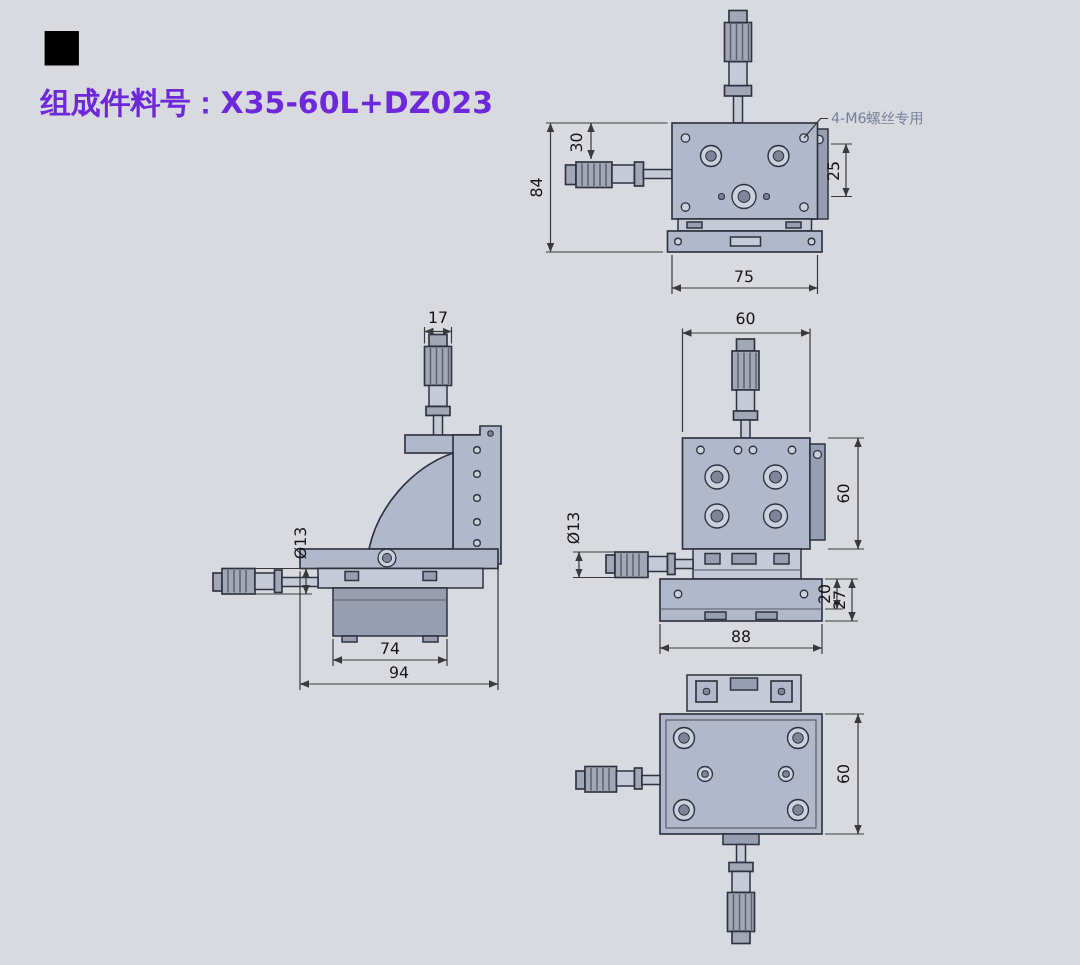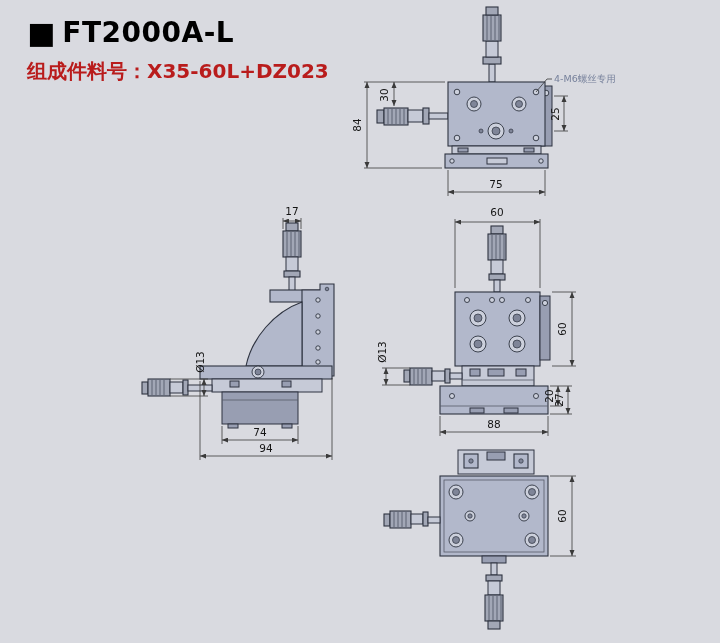--- a/index.html
+++ b/index.html
@@ -3,21 +3,21 @@
 <meta charset="utf-8">
 <style>
   * { margin:0; padding:0; box-sizing:border-box; }
   html,body { width:720px; height:643px; }
   body { background:var(--background,#d9dae0); font-family:"DejaVu Sans",sans-serif; overflow:hidden; }
   .canvas { position:relative; width:720px; height:643px; background:var(--background,#d9dae0); }
   .header { position:absolute; top:16px; left:27px; z-index:2; }
   .title-row { display:flex; align-items:center; gap:7px; }
   .title-bullet { font-size:30px; line-height:30px; color:#000; }
   .title-text { font-size:28px; font-weight:700; color:#000; letter-spacing:0.5px; }
-  .subtitle { margin-top:9px; font-size:20px; font-weight:600; color:#b91c1c; }
+  .subtitle { margin-top:9px; font-size:20px; font-weight:600; color:#6d28d9; }
   svg.drawing { position:absolute; left:0; top:0; }
   .part { fill:var(--part,#b2b8cb); stroke:var(--outline,#2e3340); stroke-width:1.1; }
   .part-light { fill:var(--part-light,#c6cad7); stroke:var(--outline,#2e3340); stroke-width:1; }
   .part-dark { fill:var(--part-dark,#989eb2); stroke:var(--outline,#2e3340); stroke-width:1; }
   .knob { fill:var(--knob,#a2a7b6); stroke:var(--outline,#2e3340); stroke-width:1.1; }
   .knurl { stroke:#5d6272; stroke-width:1; fill:none; }
   .hole { fill:#ccd0dc; stroke:var(--outline,#2e3340); stroke-width:0.9; }
   .hole-inner { fill:#7f8598; stroke:var(--outline,#2e3340); stroke-width:0.7; }
   .detail { fill:none; stroke:#565b68; stroke-width:0.8; }
   .dim { stroke:var(--dimension-line,#3a3a3a); stroke-width:0.8; fill:none; }
@@ -26,21 +26,20 @@
   .arr { fill:var(--dimension-line,#3a3a3a); }
 </style>
 </head>
 <body>
 
 <div class="canvas">
 
   <div class="header">
     <div class="title-row">
       <span class="title-bullet">■</span>
-      <span class="title-text">FT2000A-L</span>
     </div>
     <div class="subtitle">组成件料号：X35-60L+DZ023</div>
   </div>
 
   <svg class="drawing" width="720" height="643" viewBox="0 0 720 643" xmlns="http://www.w3.org/2000/svg">
     <defs>
       <marker id="ae" markerWidth="7" markerHeight="6" refX="6" refY="2.5" orient="auto" markerUnits="userSpaceOnUse">
           <path class="arr" d="M0 0 L6 2.5 L0 5 Z"></path>
         </marker>
       <marker id="as" markerWidth="7" markerHeight="6" refX="0" refY="2.5" orient="auto" markerUnits="userSpaceOnUse">

